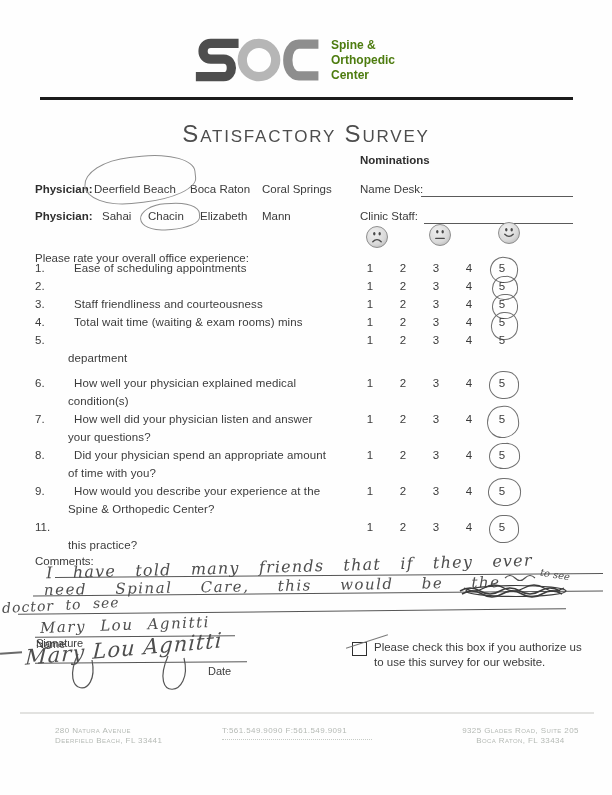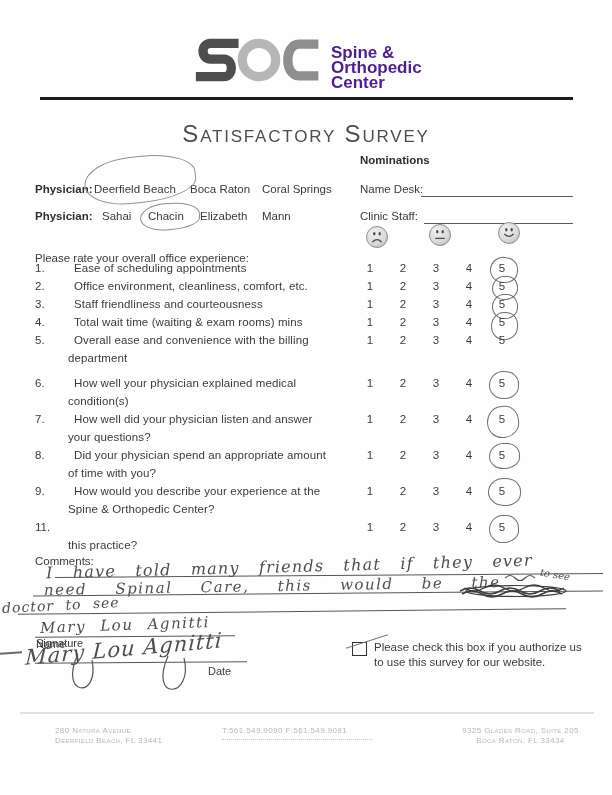--- a/index.html
+++ b/index.html
@@ -5,21 +5,21 @@
   html,body{margin:0;padding:0;background:#ffffff;}
   .page{
     position:relative;width:612px;height:795px;overflow:hidden;
     background:#fefefe;
     font-family:"Liberation Sans", sans-serif;
     color:#3b3b3b;
   }
   .abs{position:absolute;}
   
   .logo{left:193px;top:34px;display:flex;align-items:flex-start;}
-  .logo-text{margin-left:6px;margin-top:11px;font-weight:bold;font-size:17px;line-height:15px;color:#4c1d95;}
+  .logo-text{margin-left:6px;margin-top:4px;font-weight:bold;font-size:12px;line-height:15px;color:#4d7c0f;}
   .header-rule{left:40px;top:97px;width:533px;height:2.5px;background:#1c1c1c;}
   
   .title{left:0;top:120px;width:612px;text-align:center;font-variant:small-caps;
     font-size:24px;letter-spacing:1.8px;color:#4d4d4d;}
   
   .nom-head{left:360px;top:154px;font-size:11.5px;font-weight:bold;color:#2e2e2e;}
   .frow{left:0;top:0;width:612px;height:18px;font-size:11.5px;}
   .bold-lab{font-weight:bold;color:#2e2e2e;}
   .blank{border-bottom:1px solid #5a5a5a;height:13px;}
   .circ{border:1.5px solid #8f8f8f;border-radius:48% 52% 55% 45% / 58% 50% 46% 54%;}
@@ -124,21 +124,20 @@
     <span class="cl c1">1</span>
     <span class="cl c2">2</span>
     <span class="cl c3">3</span>
     <span class="cl c4">4</span>
     <span class="cl c5">5</span>
     <span class="sel" style="left:490px;top:-5px;width:26px;height:24px;transform:rotate(8deg)"></span>
   </div>
 
   <div class="abs qrow" style="top:280px">
     <span class="qnum">2.</span>
-    <span class="qt1">Office environment, cleanliness, comfort, etc.</span>
     <span class="cl c1">1</span>
     <span class="cl c2">2</span>
     <span class="cl c3">3</span>
     <span class="cl c4">4</span>
     <span class="cl c5">5</span>
     <span class="sel" style="left:492px;top:-4px;width:24px;height:22px;transform:rotate(-4deg)"></span>
   </div>
 
   <div class="abs qrow" style="top:298px">
     <span class="qnum">3.</span>
@@ -157,21 +156,20 @@
     <span class="cl c1">1</span>
     <span class="cl c2">2</span>
     <span class="cl c3">3</span>
     <span class="cl c4">4</span>
     <span class="cl c5">5</span>
     <span class="sel" style="left:491px;top:-4px;width:25px;height:26px;transform:rotate(6deg)"></span>
   </div>
 
   <div class="abs qrow" style="top:334px;height:36px">
     <span class="qnum">5.</span>
-    <span class="qt1">Overall ease and convenience with the billing</span>
     <span class="qt2">department</span>
     <span class="cl c1">1</span>
     <span class="cl c2">2</span>
     <span class="cl c3">3</span>
     <span class="cl c4">4</span>
     <span class="cl c5">5</span>
   </div>
 
   <div class="abs qrow" style="top:377px;height:36px">
     <span class="qnum">6.</span>

